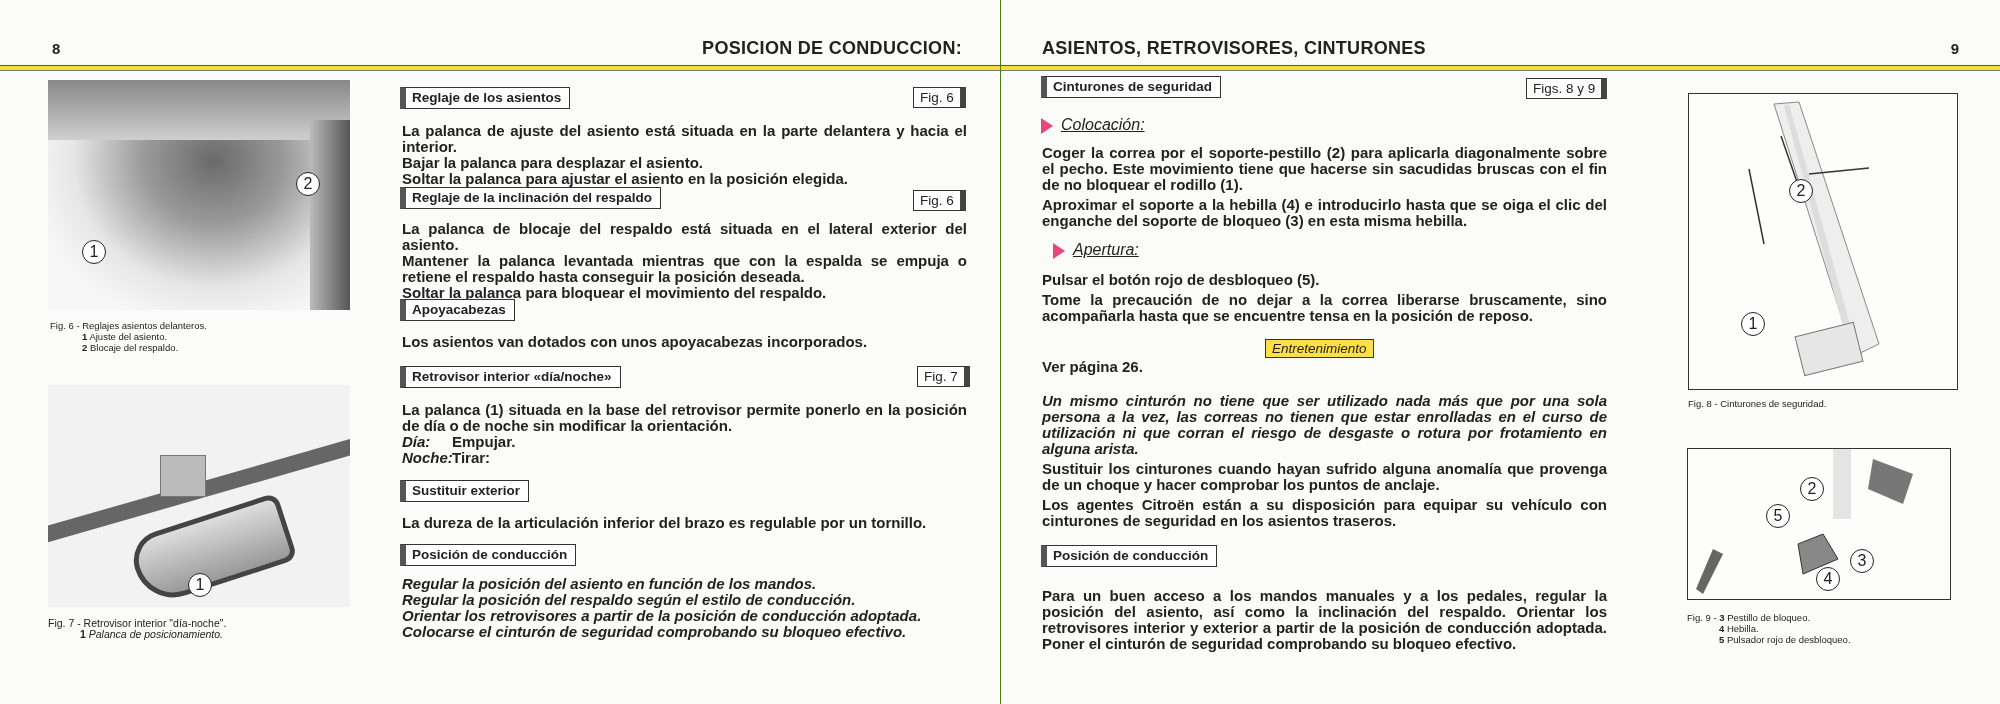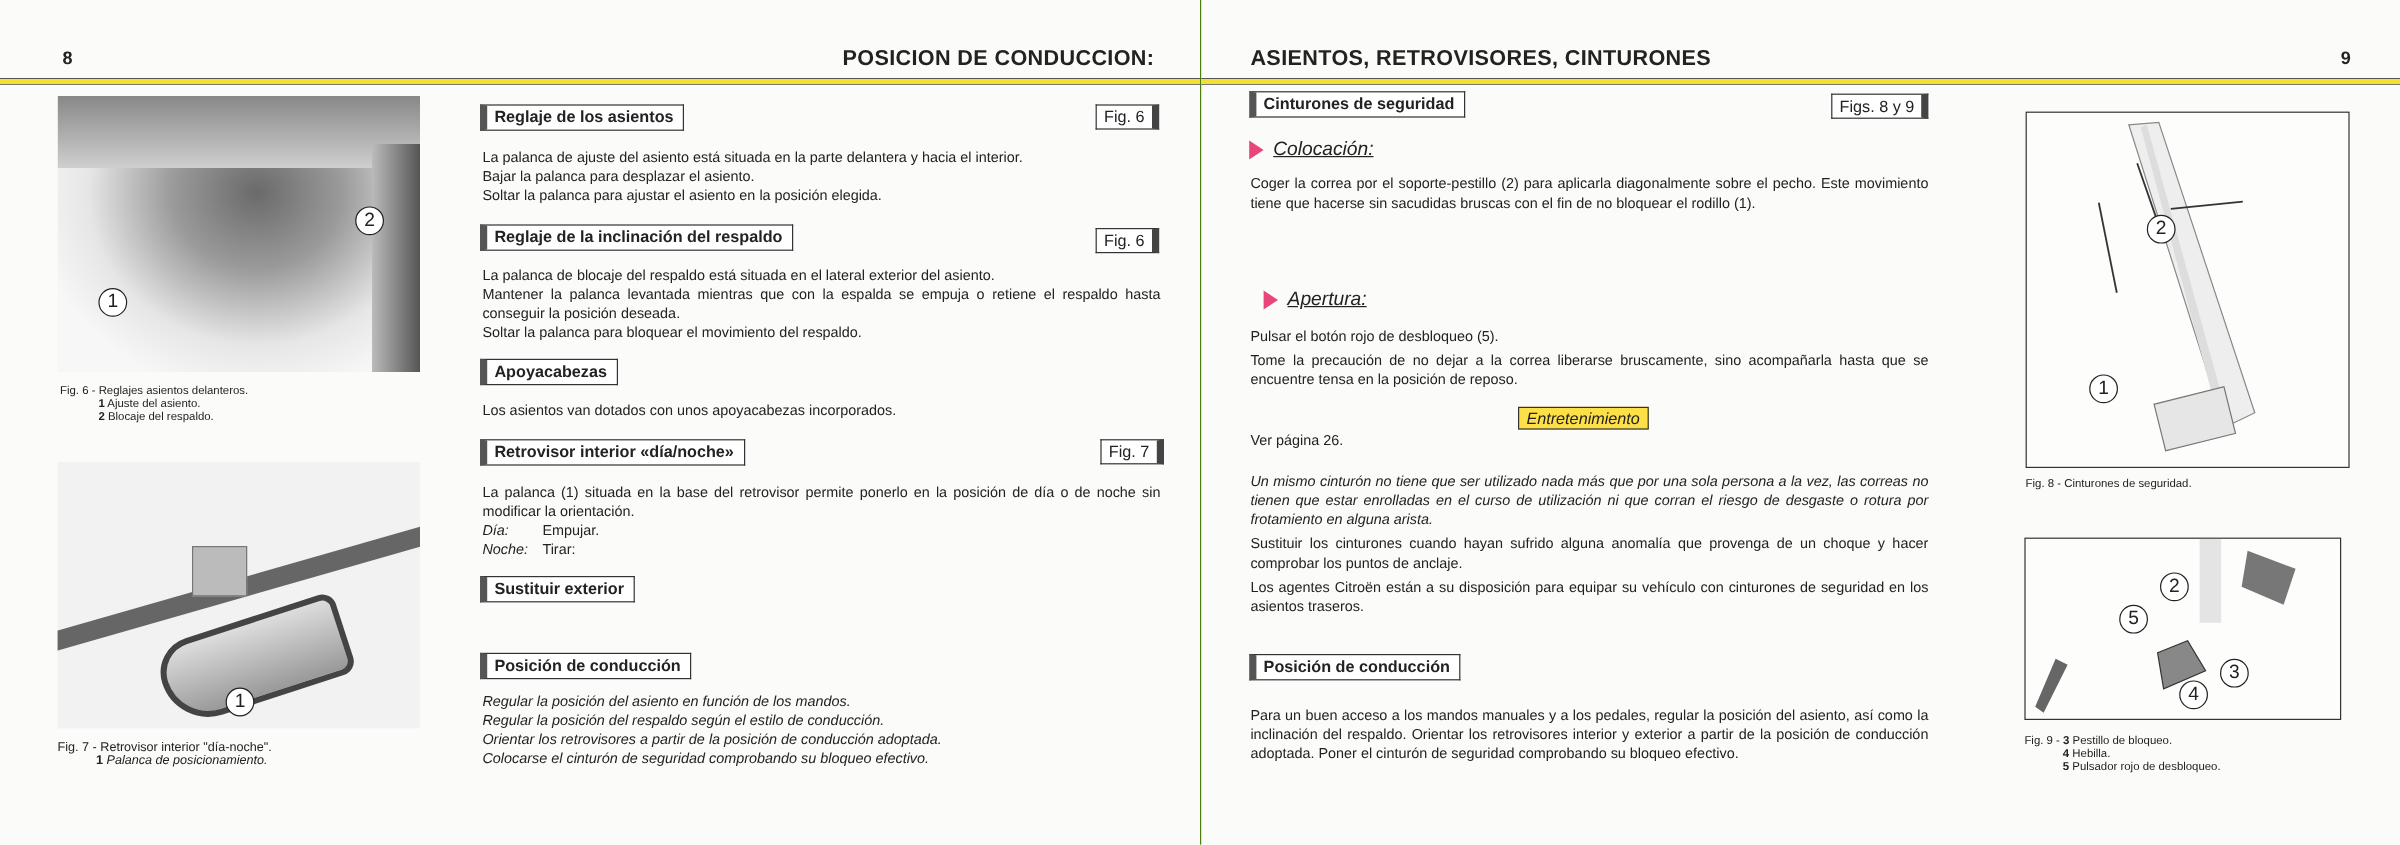--- a/index.html
+++ b/index.html
@@ -8,21 +8,21 @@
   .page{position:absolute;top:0;height:704px;}
   #left-page{left:0;width:1000px;}
   #right-page{left:1000px;width:1000px;border-left:1px solid #4d7c0f;}
   .pagenum{position:absolute;top:40px;font-weight:bold;font-size:15px;}
   .runhead{position:absolute;top:38px;font-weight:bold;font-size:18px;letter-spacing:0.3px;}
   .rule{position:absolute;top:65px;height:7px;width:1000px;left:0;
         background:linear-gradient(#555 0,#555 1px,#f4e030 1px,#f4e030 5px,#777 5px,#777 6px,transparent 6px);}
   .sec-head{position:absolute;display:inline-block;border:1px solid #333;border-left:6px solid #555;
         font-weight:bold;font-size:13.5px;padding:2px 8px 3px 6px;background:#fff;}
   .fig-ref{position:absolute;border:1px solid #333;border-right:6px solid #444;font-size:13.5px;padding:2px 6px;background:#fff;}
-  .para{position:absolute;font-size:12px;line-height:16px;text-align:justify;}
+  .para{position:absolute;font-size:15px;line-height:16px;text-align:justify;font-weight:bold;}
   .para p{margin:0;}
   .it{font-style:italic;}
   .caption{position:absolute;font-size:9.5px;line-height:11px;}
   .caption .ind{padding-left:32px;}
   .caption b{font-weight:bold;}
   .photo{position:absolute;overflow:hidden;}
   .callout{position:absolute;width:22px;height:22px;border:1.5px solid #222;border-radius:50%;
         background:#fff;font-size:16px;text-align:center;line-height:22px;}
   .sub-head{position:absolute;font-size:16px;font-style:italic;}
   .sub-head .tri{display:inline-block;width:0;height:0;border-top:8px solid transparent;border-bottom:8px solid transparent;
@@ -85,20 +85,23 @@
 
   <div class="sec-head" style="left:400px;top:366px;">Retrovisor interior «día/noche»</div>
   <div class="fig-ref" style="left:917px;top:366px;">Fig. 7</div>
   <div class="para" style="left:402px;top:402px;width:565px;">
     <p>La palanca (1) situada en la base del retrovisor permite ponerlo en la posición de día o de noche sin modificar la orientación.</p>
     <p><i style="display:inline-block;width:50px;">Día:</i><span>Empujar.</span></p>
     <p><i style="display:inline-block;width:50px;">Noche:</i><span>Tirar:</span></p>
   </div>
 
   <div class="sec-head" style="left:400px;top:480px;">Sustituir exterior</div>
+  <div class="para" style="left:402px;top:515px;width:565px;">
+    <p>La dureza de la articulación inferior del brazo es regulable por un tornillo.</p>
+  </div>
 
   <div class="sec-head" style="left:400px;top:544px;">Posición de conducción</div>
   <div class="para it" style="left:402px;top:576px;width:565px;">
     <p>Regular la posición del asiento en función de los mandos.</p>
     <p>Regular la posición del respaldo según el estilo de conducción.</p>
     <p>Orientar los retrovisores a partir de la posición de conducción adoptada.</p>
     <p>Colocarse el cinturón de seguridad comprobando su bloqueo efectivo.</p>
   </div>
 </div>
 
@@ -108,20 +111,21 @@
   <div class="rule"></div>
 
   <div class="sec-head" style="left:40px;top:76px;">Cinturones de seguridad</div>
   <div class="fig-ref" style="left:525px;top:78px;">Figs. 8 y 9</div>
 
   <div class="sub-head" style="left:40px;top:116px;">
     <span class="tri"></span><span class="lbl">Colocación:</span>
   </div>
   <div class="para" style="left:41px;top:145px;width:565px;">
     <p>Coger la correa por el soporte-pestillo (2) para aplicarla diagonalmente sobre el pecho. Este movimiento tiene que hacerse sin sacudidas bruscas con el fin de no bloquear el rodillo (1).</p>
+    <p style="margin-top:4px;">Aproximar el soporte a la hebilla (4) e introducirlo hasta que se oiga el clic del enganche del soporte de bloqueo (3) en esta misma hebilla.</p>
   </div>
 
   <div class="sub-head" style="left:40px;top:241px;padding-left:12px;">
     <span class="tri"></span><span class="lbl">Apertura:</span>
   </div>
   <div class="para" style="left:41px;top:272px;width:565px;">
     <p>Pulsar el botón rojo de desbloqueo (5).</p>
     <p style="margin-top:4px;">Tome la precaución de no dejar a la correa liberarse bruscamente, sino acompañarla hasta que se encuentre tensa en la posición de reposo.</p>
   </div>
 

